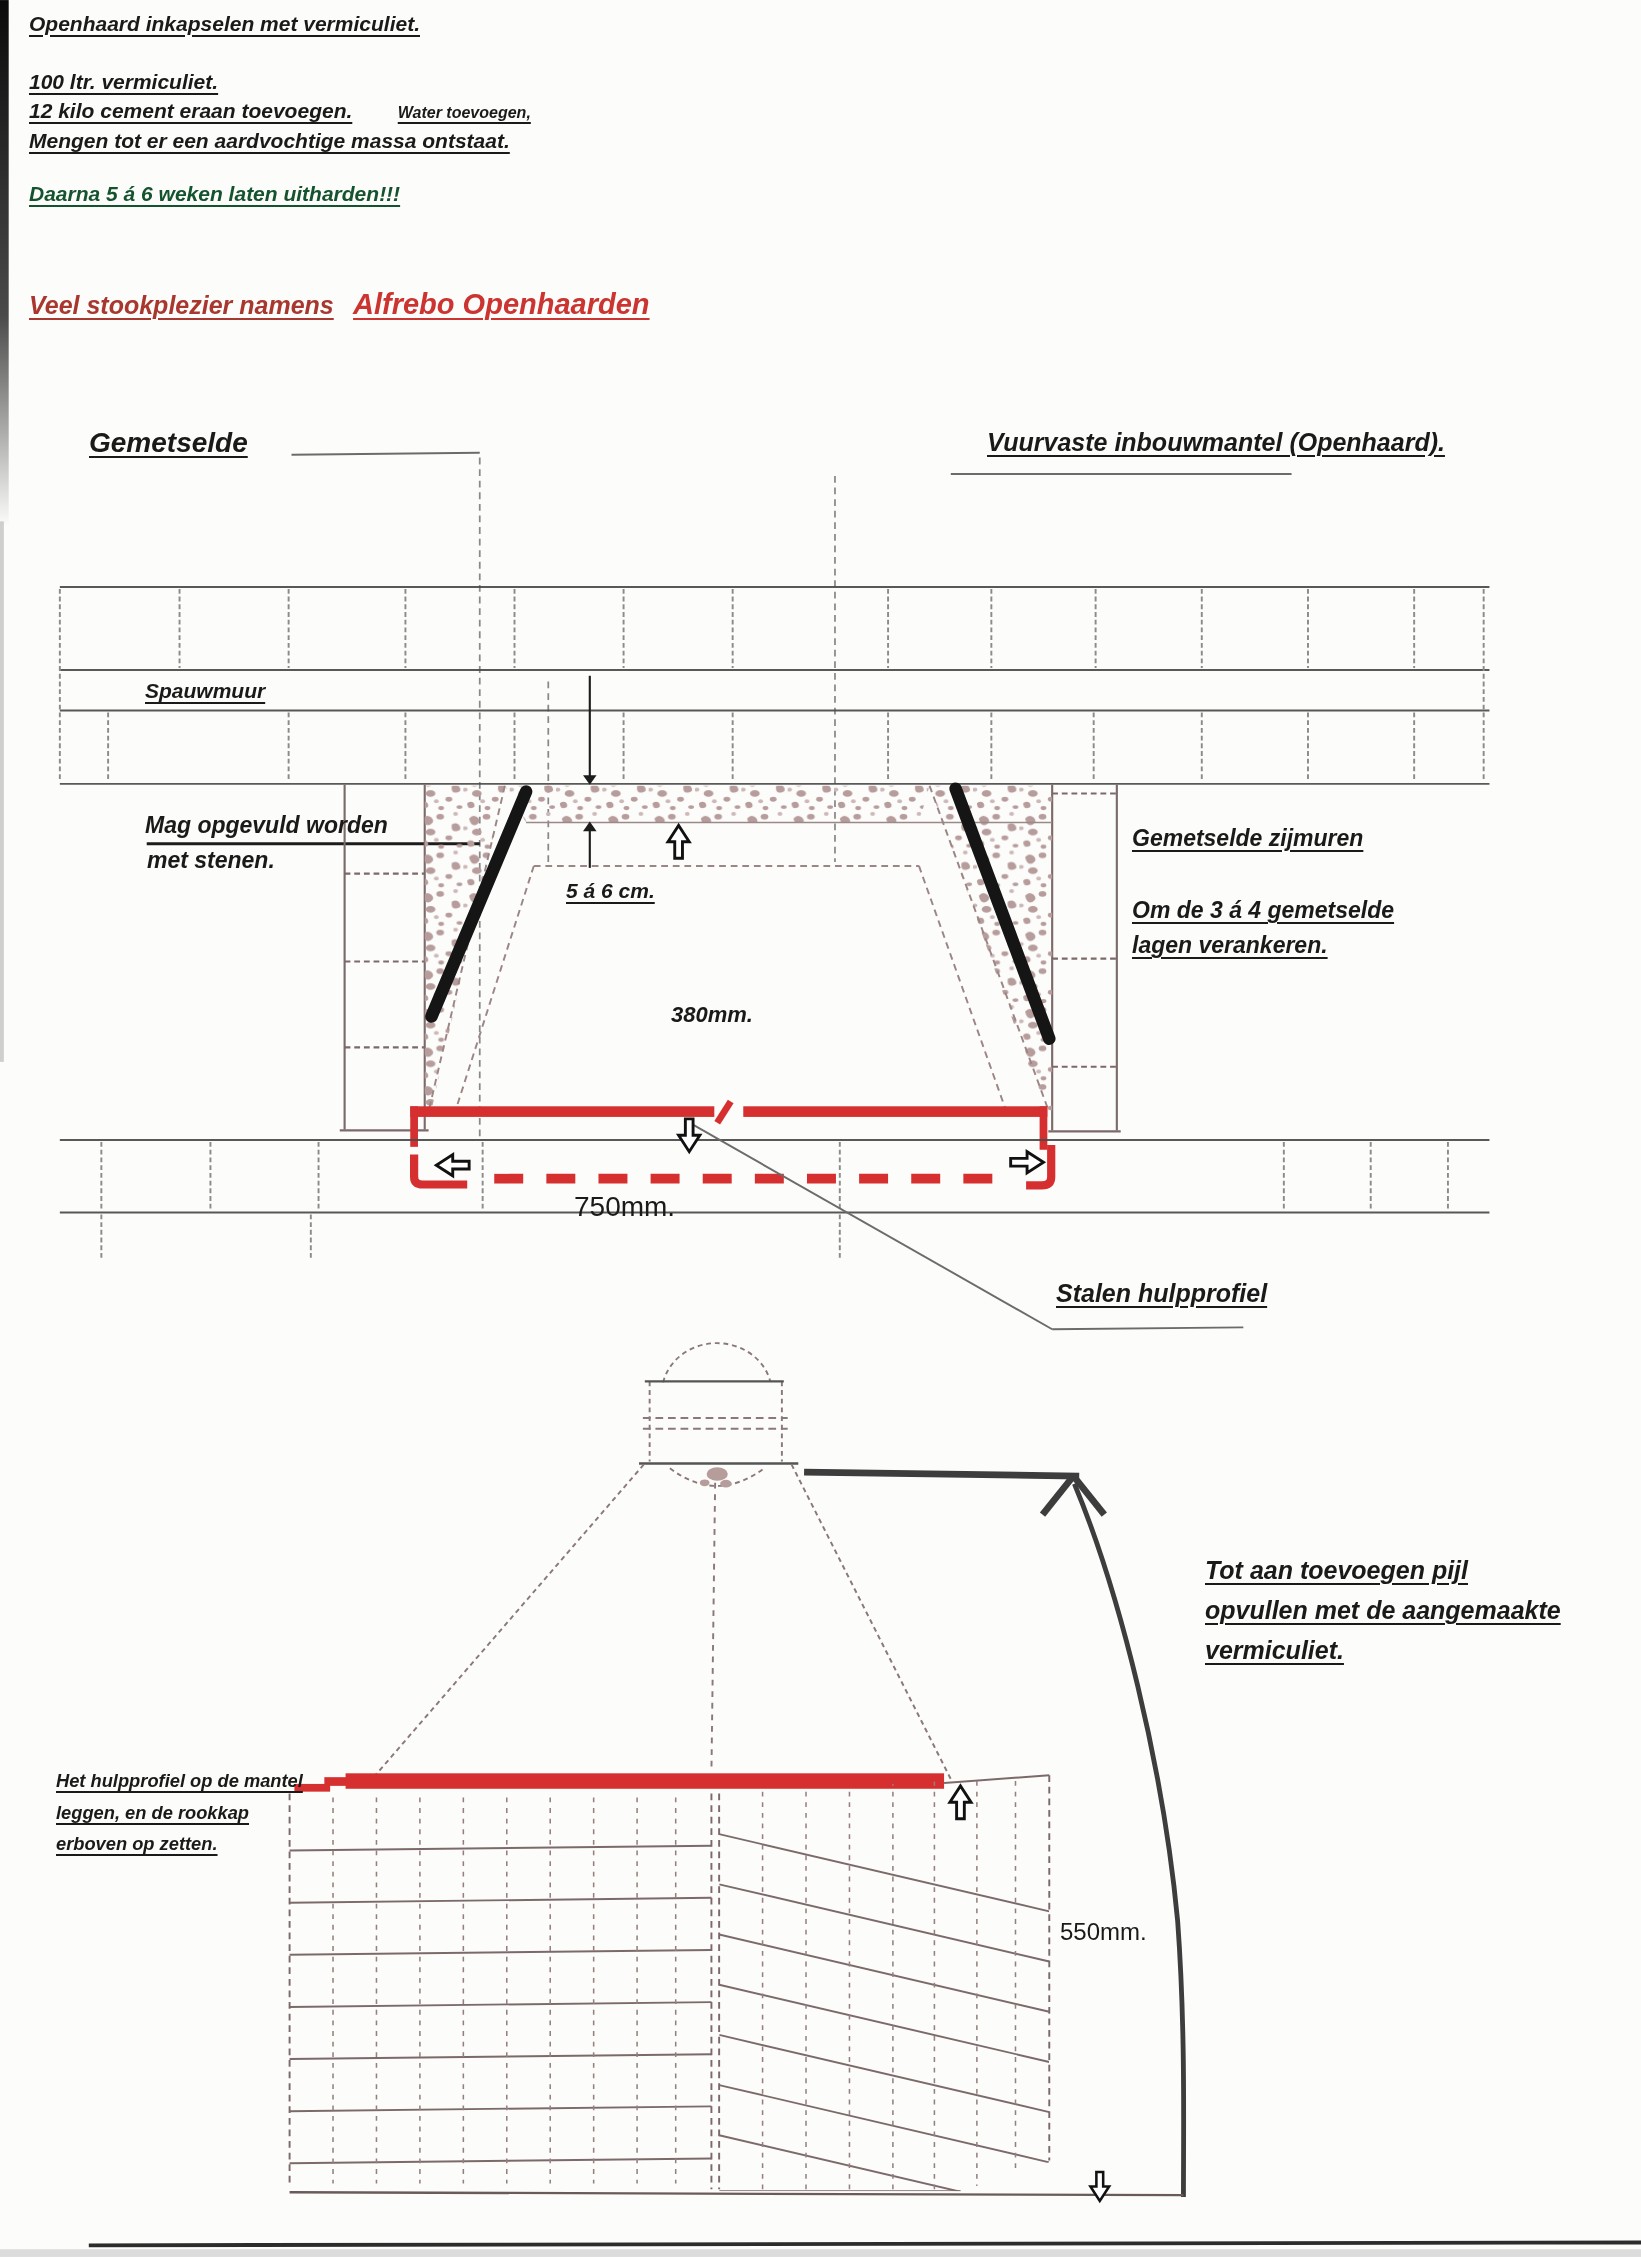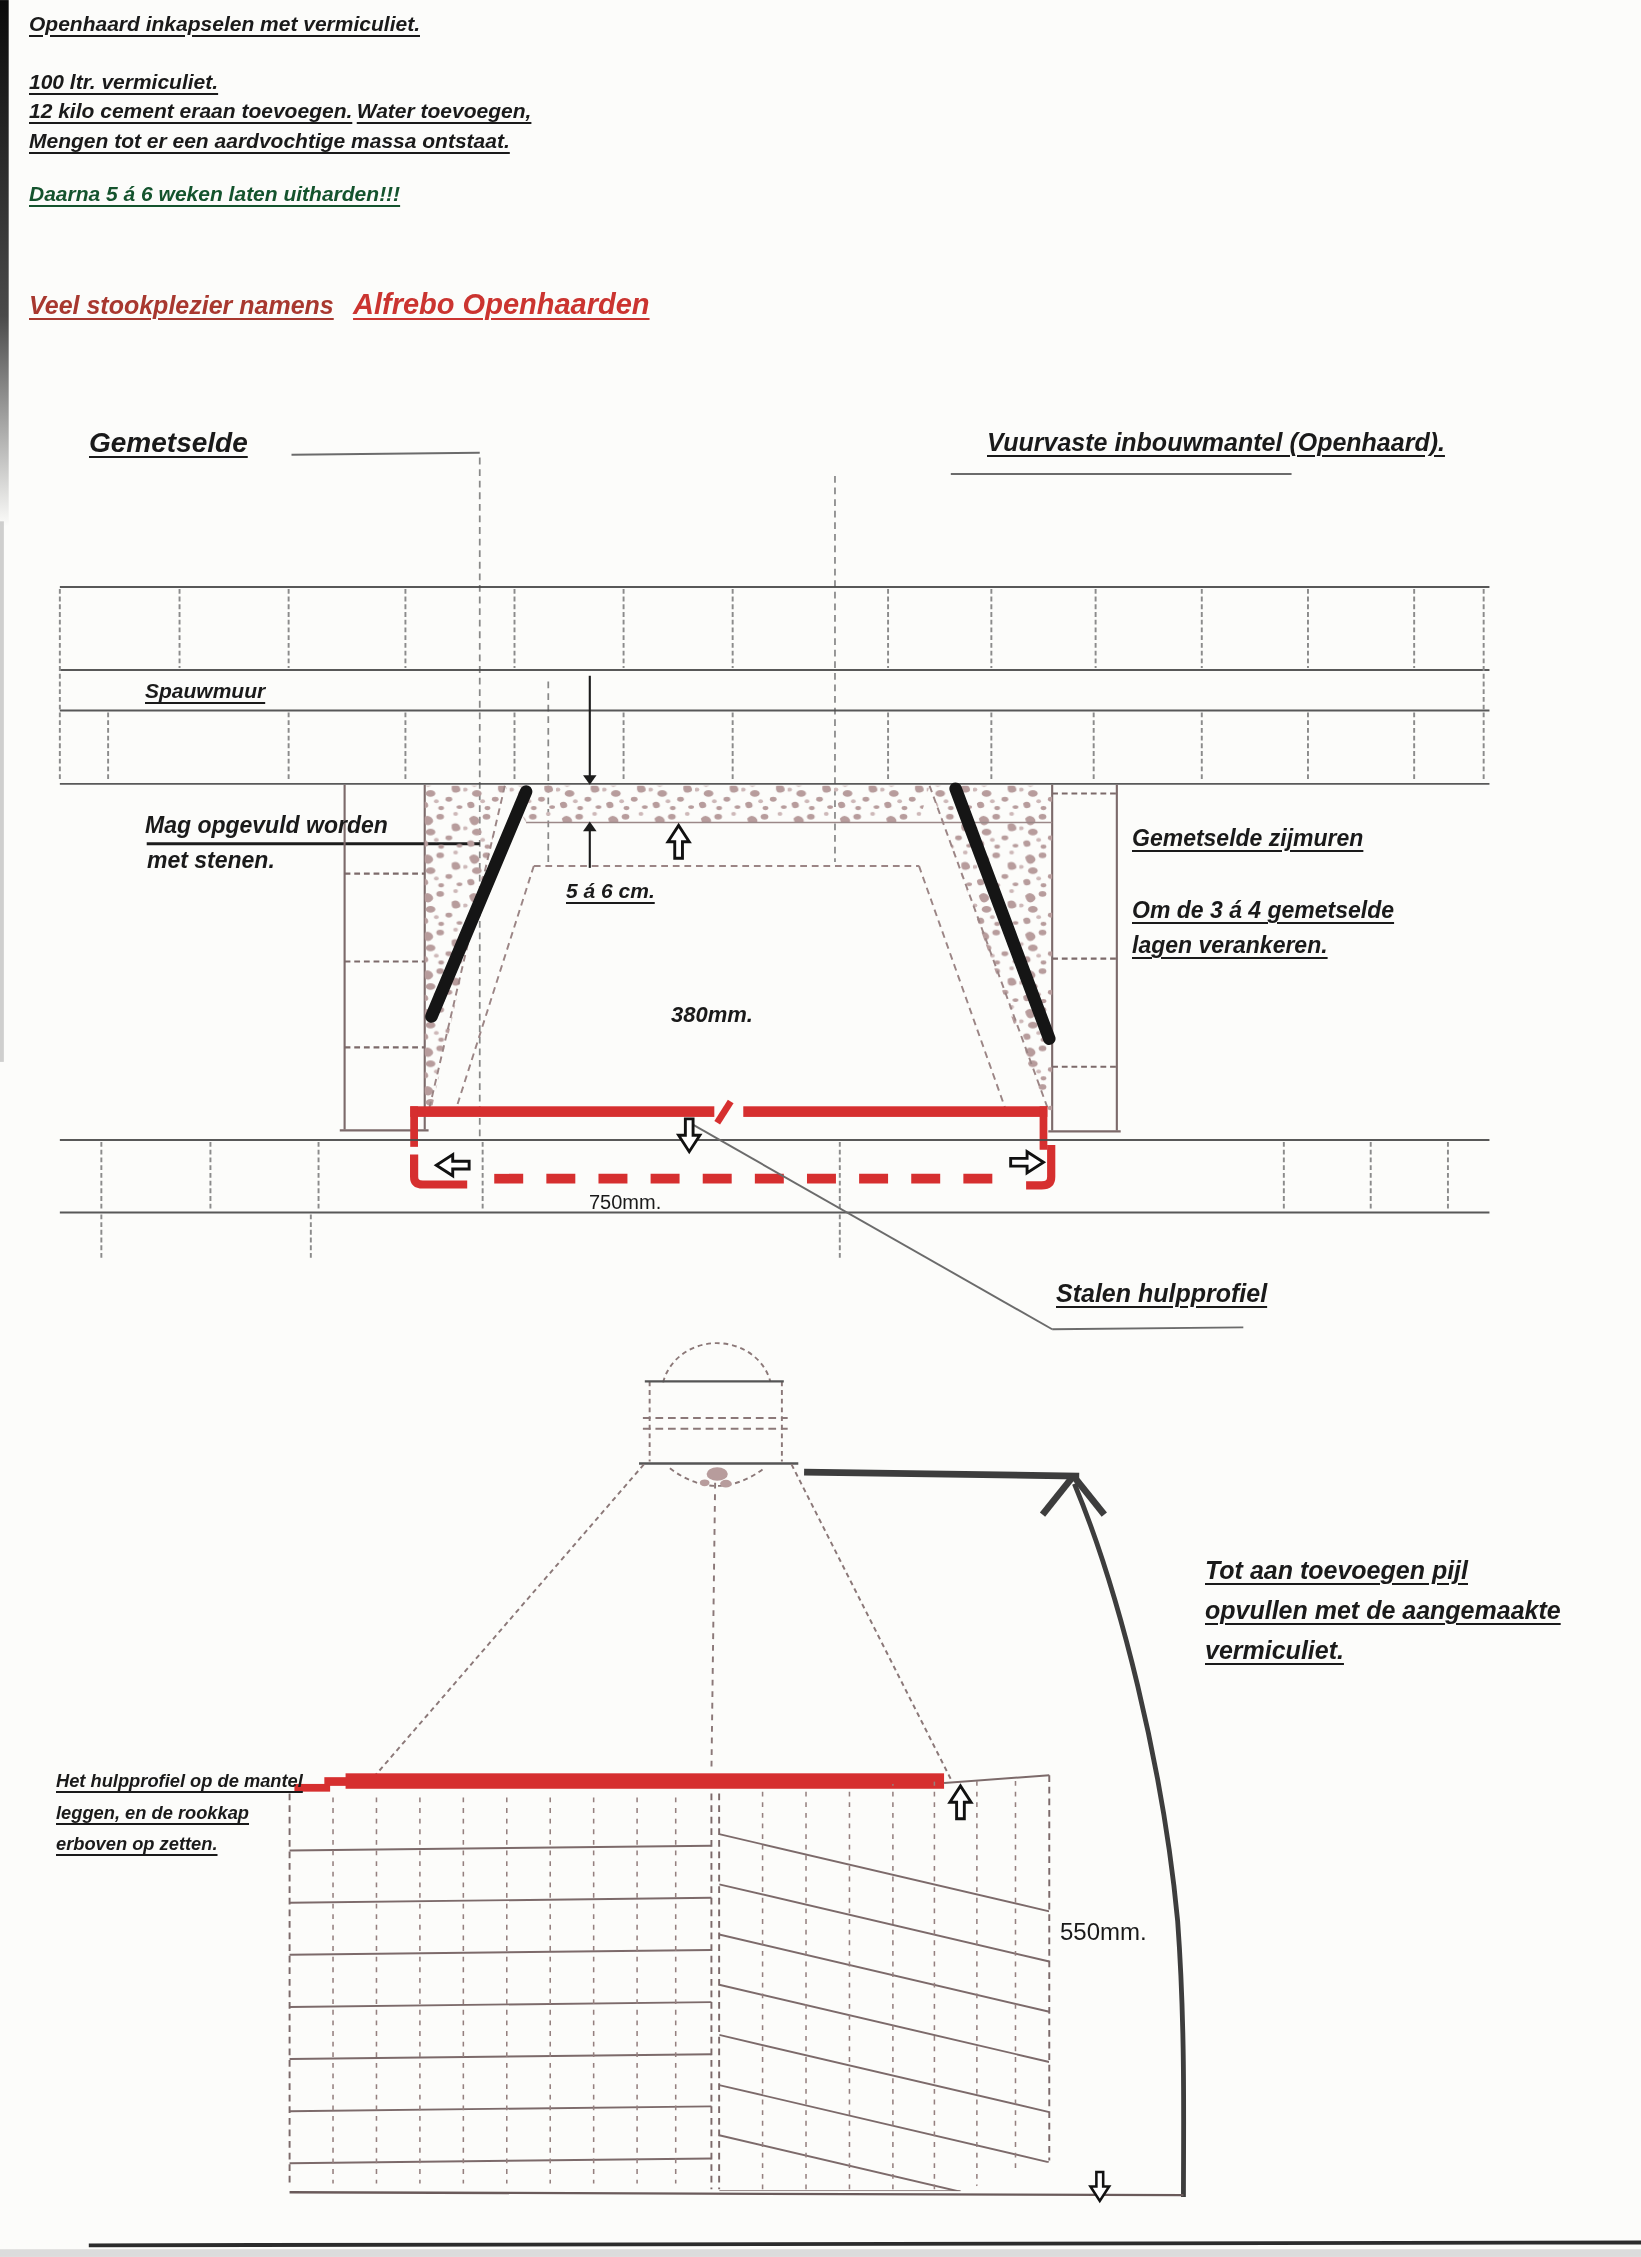--- a/index.html
+++ b/index.html
@@ -7,38 +7,38 @@
         font-family:"Liberation Sans",sans-serif;color:#1a1a1a;}
   .art{position:absolute;left:0;top:0;}
   .t{position:absolute;font-weight:bold;font-style:italic;white-space:nowrap;color:#1a1a1a;}
   .u{text-decoration:underline;text-decoration-thickness:2.4px;text-underline-offset:3.9px;}
   .plain{font-weight:normal;font-style:normal;}
   
   #t-title{left:29px;top:11.6px;font-size:21px;}
   #row-mix{left:29px;top:99px;}
   #t-l1{left:29px;top:70px;font-size:21px;}
   #t-l2a{position:static;font-size:21px;}
-  #t-l2b{position:static;font-size:21px;}
+  #t-l2b{position:static;font-size:16px;margin-left:41px;}
   #t-l3{left:29px;top:129px;font-size:21px;}
   #t-warn{left:29px;top:182px;font-size:21px;color:#14532d;}
   #row-close{left:29px;top:288px;display:flex;align-items:baseline;}
   #t-close{position:static;font-size:25px;color:#a8382f;}
   #t-brand{position:static;font-size:29px;color:#cb3430;margin-left:19.3px;}
   
   #lbl-vermiculiet{left:89px;top:427px;font-size:28px;}
   #lbl-vuurvaste{left:987px;top:428px;font-size:25px;}
   #lbl-spauwmuur{left:145px;top:679px;font-size:21px;}
   #lbl-mag1{left:145px;top:812px;font-size:23px;}
   #lbl-mag2{left:147px;top:847px;font-size:23px;}
   #lbl-gemetselde{left:1132px;top:825px;font-size:23px;}
   #lbl-ver1{left:1132px;top:897px;font-size:23px;}
   #lbl-ver2{left:1132px;top:932px;font-size:23px;}
   #lbl-5a6{left:566px;top:879px;font-size:21px;}
   #lbl-380{left:671px;top:1002px;font-size:22px;}
-  #lbl-750{left:589px;top:1191px;font-size:20px;}
+  #lbl-750{left:574px;top:1191px;font-size:28px;}
   #lbl-stalen{left:1056px;top:1279px;font-size:25px;}
   
   #lbl-tot1{left:1205px;top:1556px;font-size:25px;}
   #lbl-tot2{left:1205px;top:1596px;font-size:25px;}
   #lbl-tot3{left:1205px;top:1636px;font-size:25px;}
   #lbl-het1{left:56px;top:1770px;font-size:18.3px;}
   #lbl-het2{left:56px;top:1802px;font-size:18.3px;}
   #lbl-het3{left:56px;top:1833px;font-size:18.3px;}
   #lbl-550{left:1060px;top:1918px;font-size:24px;}
 </style>

